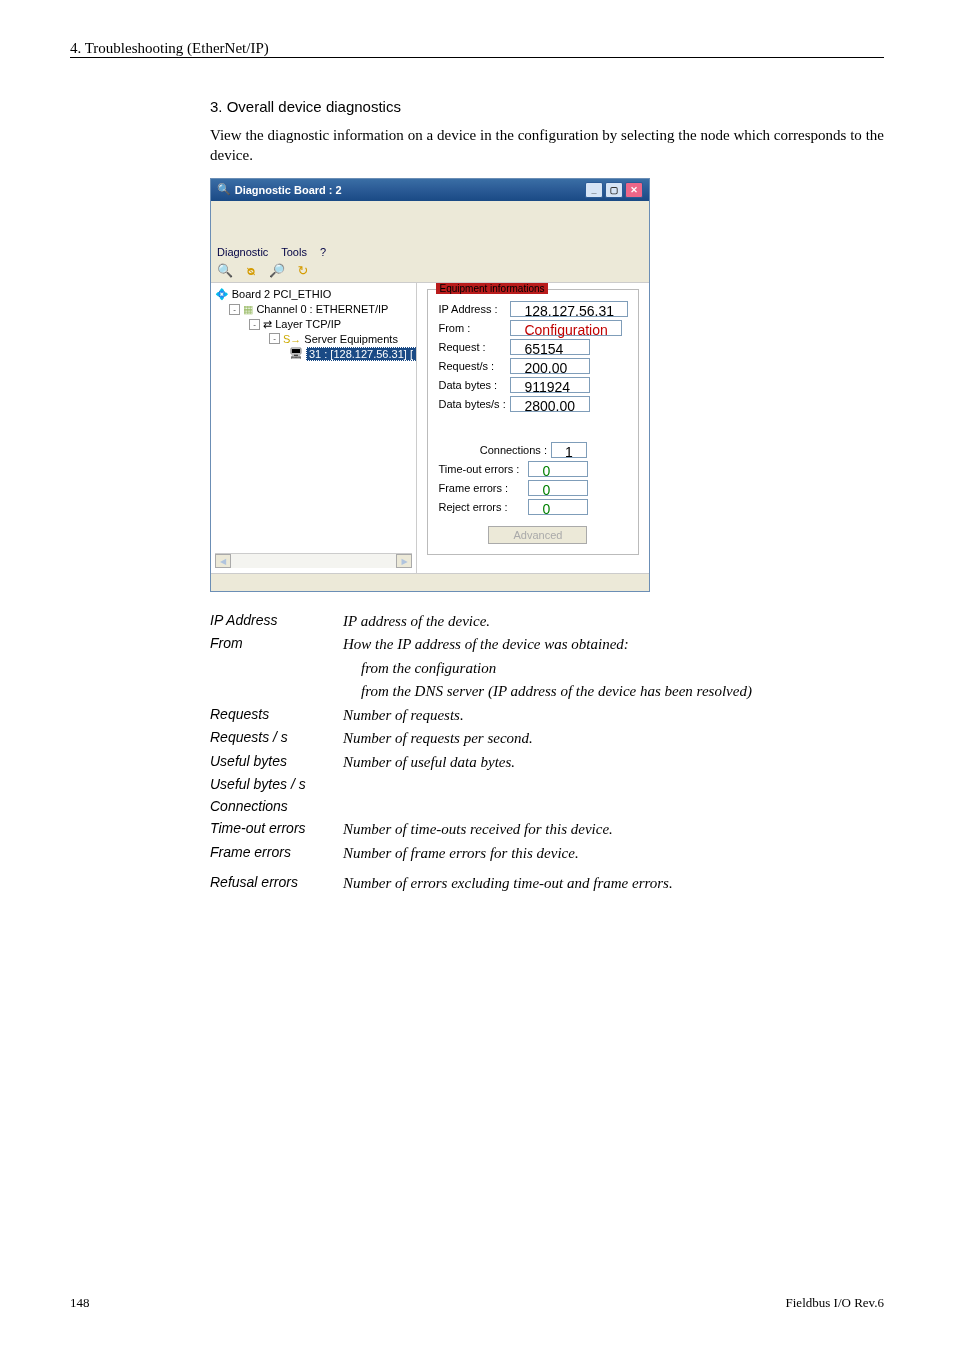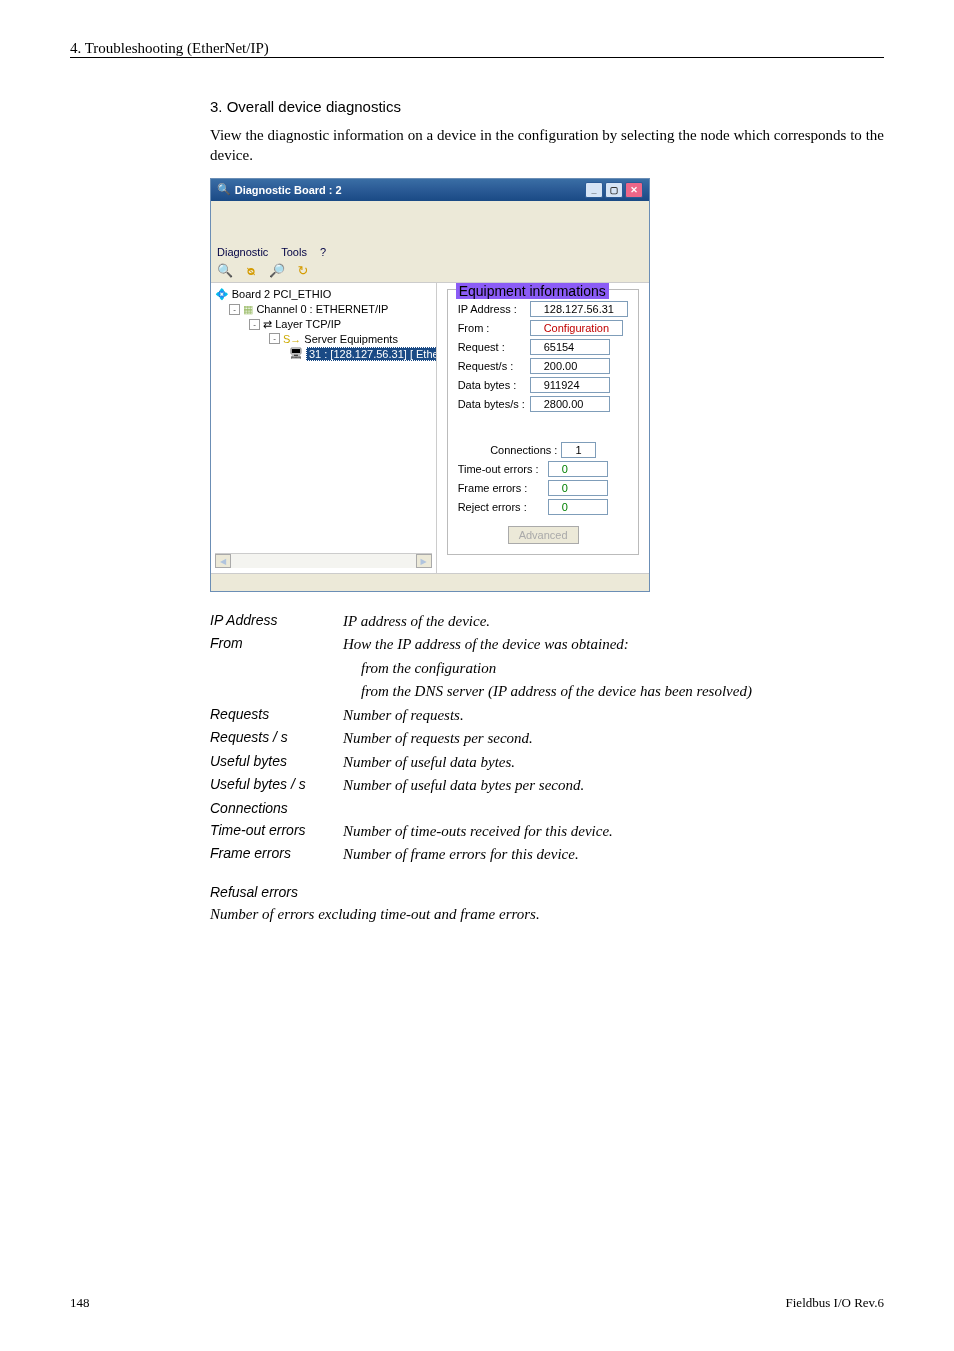--- a/index.html
+++ b/index.html
@@ -130,45 +130,45 @@
   }
   .groupbox {
     border: 1px solid #bbb;
     padding: 8px 10px 10px 10px;
     position: relative;
     font-size: 11px;
   }
   .groupbox .legend {
     position: absolute;
     top: -7px; left: 8px;
-    background: #8b5cf6;
+    background: #b91c1c;
     padding: 0 3px;
-    font-size: 14px;
+    font-size: 10px;
   }
   .fieldrow {
     display: flex;
     align-items: center;
     margin: 3px 0;
   }
   .fieldrow .lbl { width: 72px; text-align: left; padding-right: 4px; }
   .fieldrow .val {
     border: 1px solid #7f9db9;
     background: #fff;
     padding: 1px 13px;
     min-width: 80px;
     height: 16px;
-    font-size: 11px;
+    font-size: 14px;
   }
   .fieldrow .valred { color: #c00000; }
   .fieldrow .valgreen { color: #008000; }
   .adv-btn {
     border: 1px solid #aaa;
     background: #ece9d8;
     color: #aaa;
-    padding: 2px 10px;
+    padding: 2px 24px;
     margin-top: 8px;
     margin-left: 50px;
     font-size: 11px;
     display: inline-block;
   }
   .statusbar {
     height: 18px;
     border-top: 1px solid #ccc;
     background: #ece9d8;
   }
@@ -339,34 +339,33 @@
     <div class="def-row">
         <div class="def-term">Requests / s</div>
         <div class="def-val">Number of requests per second.</div>
       </div>
     <div class="def-row">
         <div class="def-term">Useful bytes</div>
         <div class="def-val">Number of useful data bytes.</div>
       </div>
     <div class="def-row">
         <div class="def-term">Useful bytes / s</div>
-        <div class="def-val">Number of useful data bytes per second.</div>
       </div>
     <div class="def-row">
         <div class="def-term">Connections</div>
       </div>
     <div class="def-row">
         <div class="def-term">Time-out errors</div>
         <div class="def-val">Number of time-outs received for this device.</div>
       </div>
     <div class="def-row">
         <div class="def-term">Frame errors</div>
         <div class="def-val">Number of frame errors for this device.</div>
       </div>
-    <div class="def-row" style="margin-top:16px;flex-direction:column;">
+    <div class="def-row" style="margin-top:8px;">
         <div class="def-term">Refusal errors</div>
         <div class="def-val">Number of errors excluding time-out and frame errors.</div>
       </div>
   </div>
 </div>
 
 <div class="footer">
   <span>148</span>
   <span>Fieldbus I/O Rev.6</span>
 </div>

